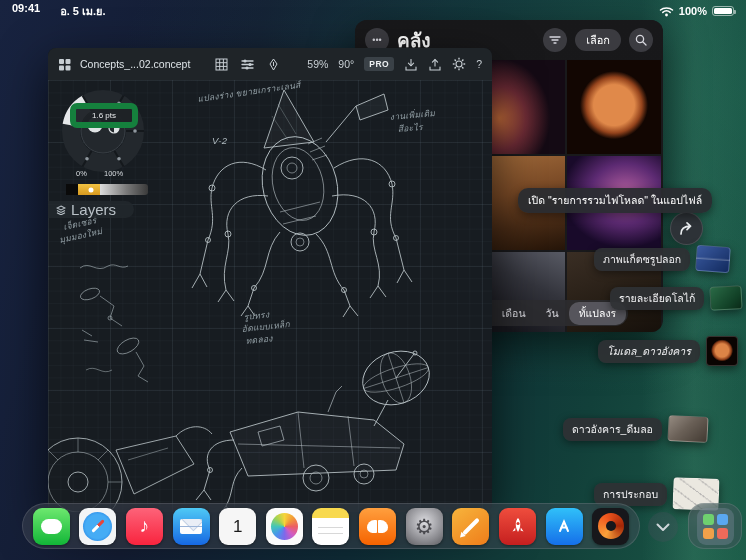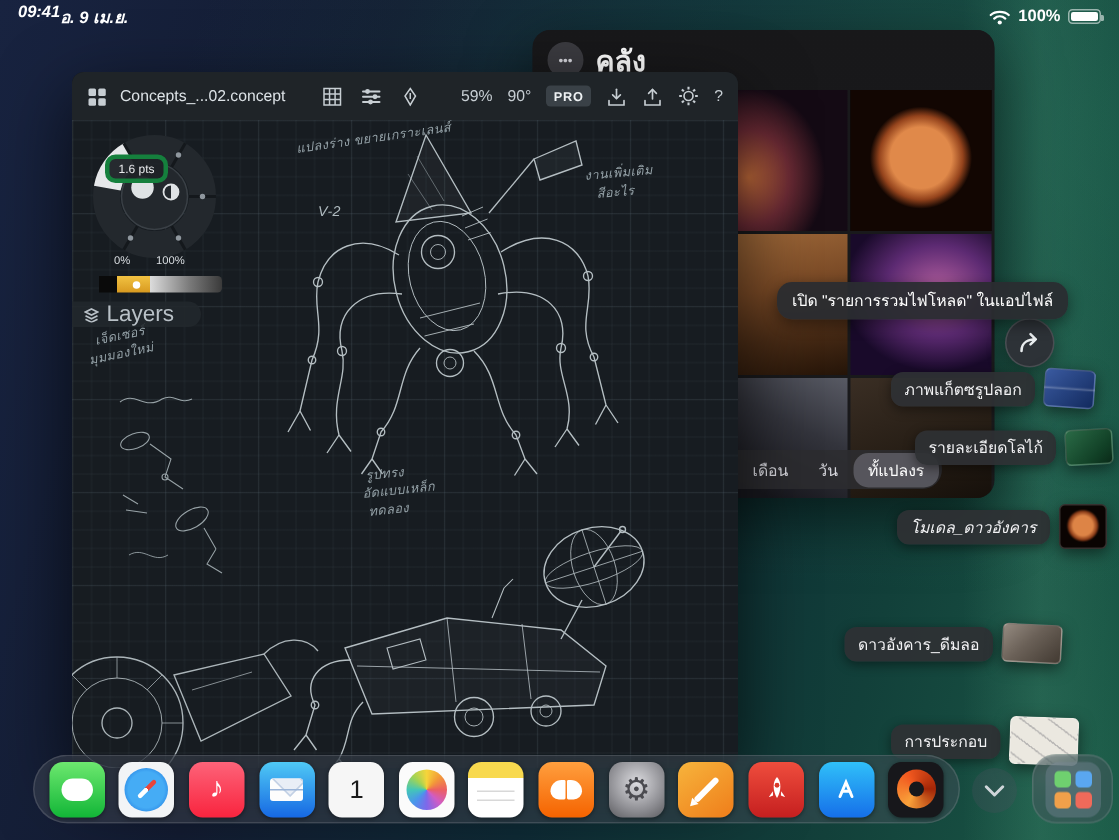--- a/index.html
+++ b/index.html
@@ -10,21 +10,21 @@
     background:
       radial-gradient(900px 520px at 88% 15%, rgba(46,130,100,0.30), transparent 60%),
       linear-gradient(90deg, transparent 86%, rgba(120,220,170,0.14) 93%, rgba(40,120,90,0.10) 100%),
       linear-gradient(105deg,#182340 0%, #131c32 30%, #0e2a35 55%, #12403a 78%, #1b5a47 100%);
   }
 
   
   .status-bar { position:absolute; top:0; left:0; right:0; height:20px; z-index:9;
     display:flex; justify-content:space-between; align-items:center; padding:2px 12px 0;
     color:#fff; font-size:11px; font-weight:bold; }
-  .sb-left { display:flex; gap:0;font-style:italic; }
+  .sb-left { display:flex; gap:20px; }
   .sb-right { display:flex; align-items:center; gap:5px; }
   .battery { position:relative; width:22px; height:10px; border:1px solid rgba(255,255,255,.55); border-radius:3px; }
   .battery i { position:absolute; left:1px; top:1px; bottom:1px; right:1px; background:#fff; border-radius:1.5px; }
   .battery::after { content:""; position:absolute; right:-3px; top:2.5px; width:2px; height:4px; background:rgba(255,255,255,.55); border-radius:0 1px 1px 0; }
 
   
   .files-window { position:absolute; left:355px; top:20px; width:308px; height:312px; z-index:2;
     border-radius:12px; background:#19191b; box-shadow:0 14px 42px rgba(0,0,0,.55); overflow:hidden; }
   .files-header { position:absolute; top:0; left:0; right:0; height:40px; z-index:3;
     display:flex; align-items:center; gap:8px; padding:0 10px;
@@ -67,22 +67,22 @@
     background-image:
       linear-gradient(rgba(110,130,140,0.12) 1px, transparent 1px),
       linear-gradient(90deg, rgba(110,130,140,0.12) 1px, transparent 1px),
       linear-gradient(rgba(110,130,140,0.05) 1px, transparent 1px),
       linear-gradient(90deg, rgba(110,130,140,0.05) 1px, transparent 1px);
     background-size:62px 62px, 62px 62px, 12.4px 12.4px, 12.4px 12.4px; }
   .anno { fill:#94a1a7; font-size:8.5px; font-style:italic; letter-spacing:.3px; }
   .anno-big { fill:#aeb9be; font-size:9.5px; }
 
   .tool-wheel { position:absolute; left:0; top:25px; width:110px; height:116px; z-index:5; }
-  .size-pill { position:absolute; left:22px; top:55px; z-index:6; padding:2px 6px;
-    background:rgba(30,34,38,.96); border:3px solid #15803d; border-radius:7px;
+  .size-pill { position:absolute; left:22px; top:55px; z-index:6; padding:2px 16px;
+    background:rgba(30,34,38,.96); border:6px solid #15803d; border-radius:7px;
     color:#e9ebed; font-size:8px; white-space:nowrap; }
   .wheel-label { position:absolute; z-index:6; font-size:7.5px; color:#d9dde1; }
   .color-strip { position:absolute; left:18px; top:136px; width:82px; height:11px; z-index:5;
     display:flex; border-radius:2px; overflow:visible; }
   .cs-black { width:12px; background:#0a0a0a; }
   .cs-yellow { width:22px; background:linear-gradient(180deg,#f2c242,#d89a20); position:relative; }
   .cs-yellow::after { content:""; position:absolute; left:60%; top:50%; width:5px; height:5px;
     transform:translate(-50%,-50%); background:#fff; border-radius:50%; }
   .cs-gray { width:48px; background:linear-gradient(90deg,#dcdcdc,#7a7a7a 55%,#3a3a3a); border-radius:0 3px 3px 0; }
   .layers-bar { position:absolute; left:0; top:153px; width:86px; height:17px; z-index:5;
@@ -175,21 +175,21 @@
   svg { display:block; }
 </style>
 </head>
 <body>
 
 <div class="screen">
 
   <div class="status-bar">
     <div class="sb-left">
       <span>09:41</span>
-      <span>อ. 9 เม.ย.</span>
+      <span>อ. 5 เม.ย.</span>
     </div>
     <div class="sb-right">
       <span>
         <svg width="15" height="11" viewBox="0 0 15 11">
             <g stroke="#fff" stroke-width="1.5" fill="none" stroke-linecap="round">
               <path d="M1.5,4 C4.5,1.2 10.5,1.2 13.5,4"></path>
               <path d="M3.8,6.4 C6,4.5 9,4.5 11.2,6.4"></path>
             </g>
             <circle cx="7.5" cy="9" r="1.4" fill="#fff"></circle>
           </svg>
@@ -200,20 +200,44 @@
         </span>
     </div>
   </div>
 
   <div class="files-window">
     <div class="files-header">
       <div class="circle-btn">
         <span>•••</span>
       </div>
       <div class="files-title">คลัง</div>
+      <div class="files-right">
+        <div class="circle-btn">
+          <span>
+              <svg width="12" height="10" viewBox="0 0 12 10">
+                <g stroke="#d8d8de" stroke-width="1.3" stroke-linecap="round">
+                  <line x1="1" y1="2" x2="11" y2="2"></line>
+                  <line x1="3" y1="5" x2="9" y2="5"></line>
+                  <line x1="5" y1="8" x2="7" y2="8"></line>
+                </g>
+              </svg>
+            </span>
+        </div>
+        <div class="select-pill">
+          <span>เลือก</span>
+        </div>
+        <div class="circle-btn">
+          <span>
+              <svg width="12" height="12" viewBox="0 0 12 12">
+                <circle cx="5" cy="5" r="3.6" fill="none" stroke="#d8d8de" stroke-width="1.3"></circle>
+                <line x1="8" y1="8" x2="11" y2="11" stroke="#d8d8de" stroke-width="1.3" stroke-linecap="round"></line>
+              </svg>
+            </span>
+        </div>
+      </div>
     </div>
     <div class="photos-grid">
       <div class="photo ph-hidden"></div>
       <div class="photo ph-nebula-orange"></div>
       <div class="photo ph-mars"></div>
       <div class="photo ph-hidden"></div>
       <div class="photo ph-canyon"></div>
       <div class="photo ph-nebula-purple"></div>
       <div class="photo ph-hidden"></div>
       <div class="photo ph-observatory"></div>

